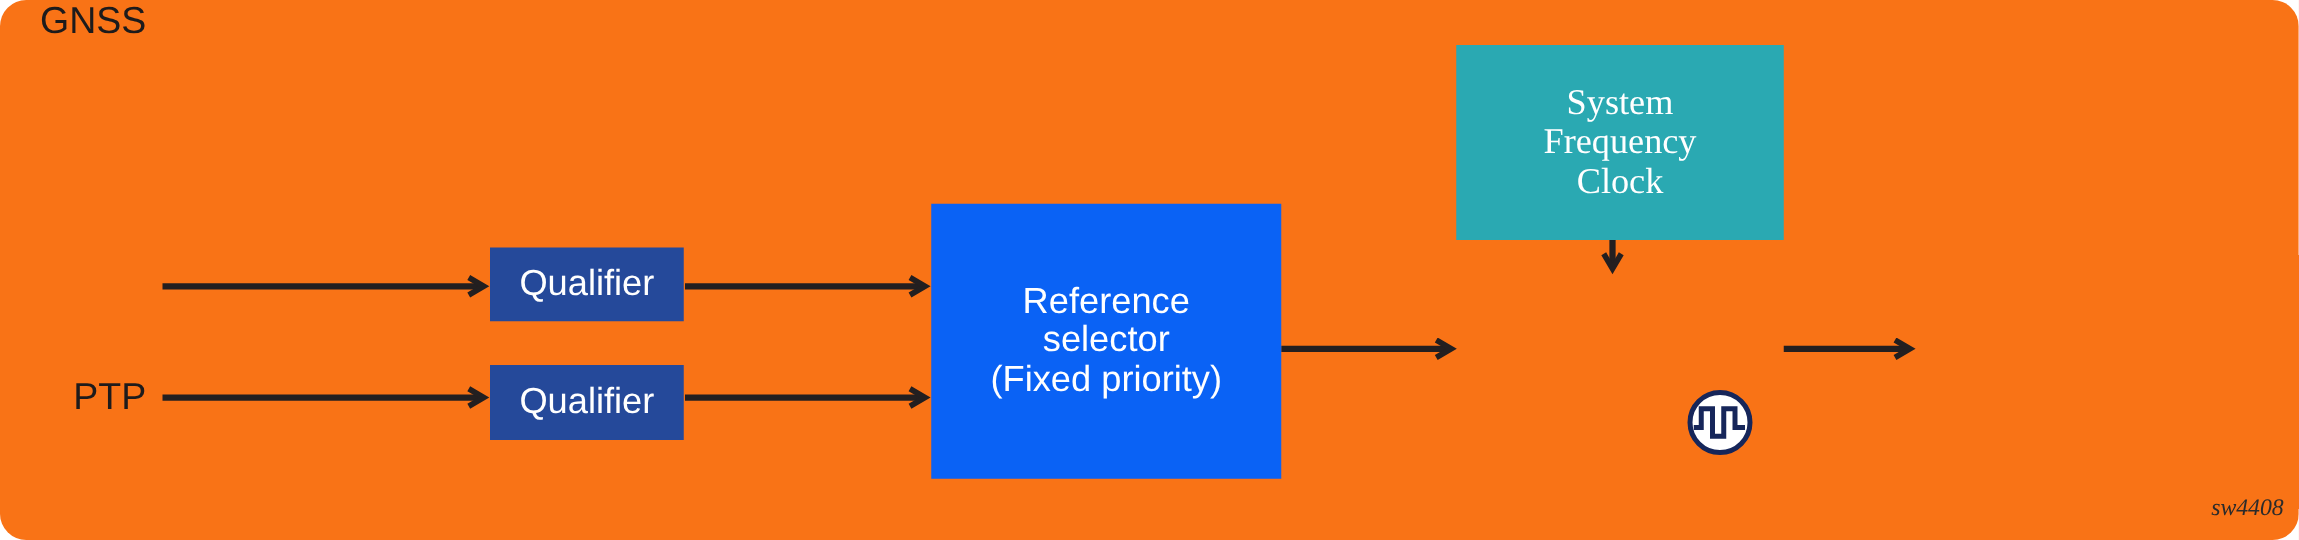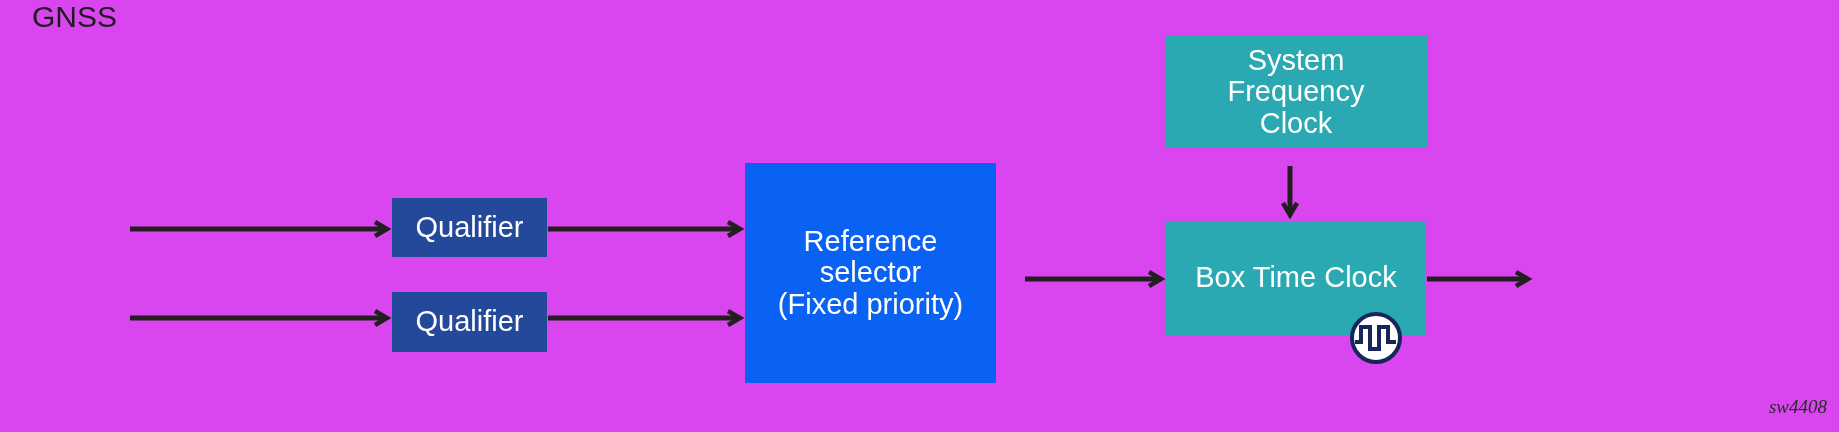--- a/index.html
+++ b/index.html
@@ -1,22 +1,23 @@
 <!DOCTYPE html>
 <html><head>
 <meta charset="utf-8">
 <style>
   html, body { margin: 0; padding: 0; background: #ffffff; }
   #canvas {
     position: relative;
     width: 1839px;
     height: 432px;
-    background: #d946ef;
+    background: #f97316;
     font-family: "Liberation Sans", sans-serif;
     overflow: hidden;
+    border-radius: 21px;
   }
   .node {
     position: absolute;
     display: flex;
     align-items: center;
     justify-content: center;
     text-align: center;
     color: #ffffff;
     font-size: 29px;
     line-height: 1.08;
@@ -69,33 +70,33 @@
       <line x1="130" y1="318" x2="386" y2="318" marker-end="url(#chev)"></line>
       <line x1="548" y1="229" x2="739" y2="229" marker-end="url(#chev)"></line>
       <line x1="548" y1="318" x2="739" y2="318" marker-end="url(#chev)"></line>
       <line x1="1025" y1="279" x2="1160" y2="279" marker-end="url(#chev)"></line>
       <line x1="1290" y1="166" x2="1290" y2="214" marker-end="url(#chev)"></line>
       <line x1="1427" y1="279" x2="1527" y2="279" marker-end="url(#chev)"></line>
     </g>
   </svg>
 
   <div class="io-label right-align" style="left:0; top:212; width:117px;">GNSS</div>
+  <div class="io-label right-align" style="left:0; top:301px; width:117px;">PTP</div>
 
   <div class="node navy" style="left:392px; top:198px; width:155px; height:59px;">Qualifier</div>
   <div class="node navy" style="left:392px; top:292px; width:155px; height:60px;">Qualifier</div>
 
-  <div class="node blue" style="left:745px; top:163px; width:251px; height:220px;">Reference
+  <div class="node blue" style="left:745px; top:163px; width:280px; height:220px;">Reference
 selector
 (Fixed priority)</div>
 
-  <div class="node teal" style="left:1165px; top:36px; width:262px; height:112px;">System
+  <div class="node teal" style="left:1165px; top:36px; width:262px; height:156px;font-family:Liberation Serif, serif;">System
 Frequency
 Clock</div>
 
-  <div class="node teal" style="left:1166px; top:221px; width:260px; height:114px;">Box Time Clock</div>
 
   <div id="clock-icon-wrap">
     <svg width="54" height="54" viewBox="0 0 54 54">
       <circle cx="27" cy="27" r="24" fill="#ffffff" stroke="#16265A" stroke-width="4"></circle>
       <path d="M6,31 L12,31 L12,16 L21,16 L21,38 L30,38 L30,16 L39,16 L39,31 L47,31" fill="none" stroke="#16265A" stroke-width="4"></path>
     </svg>
   </div>
 
 
   <div id="watermark">sw4408</div>

